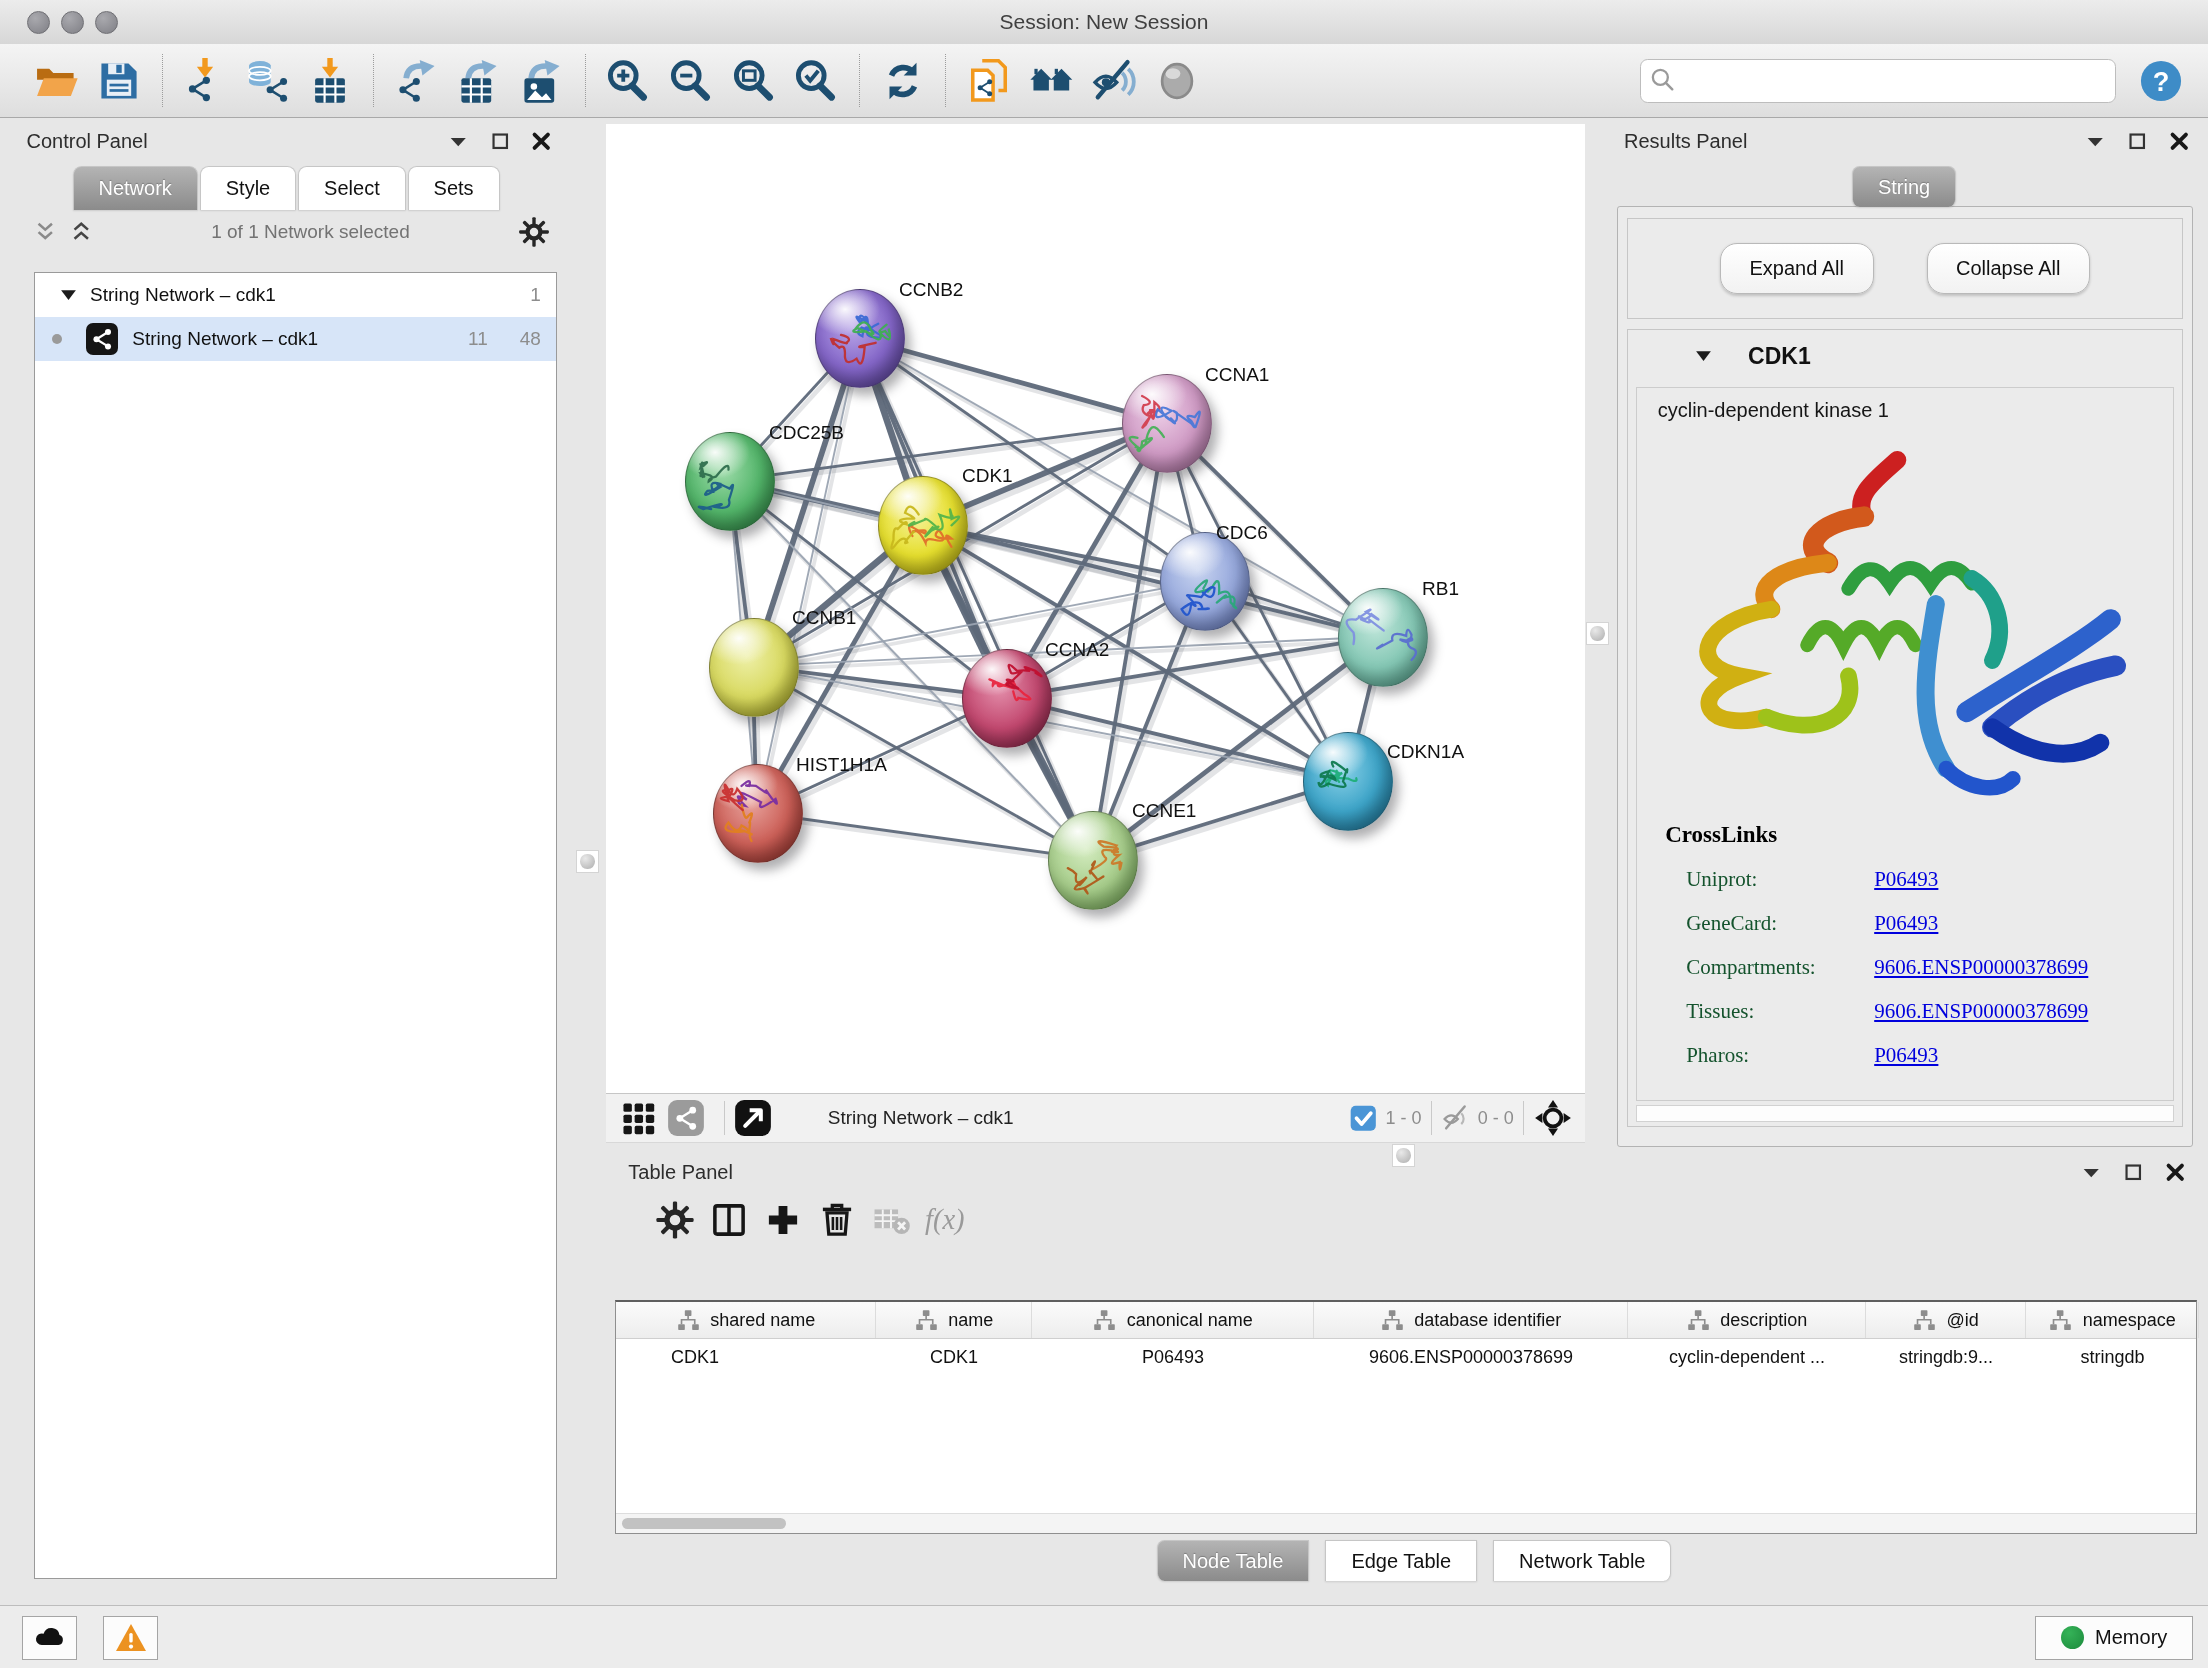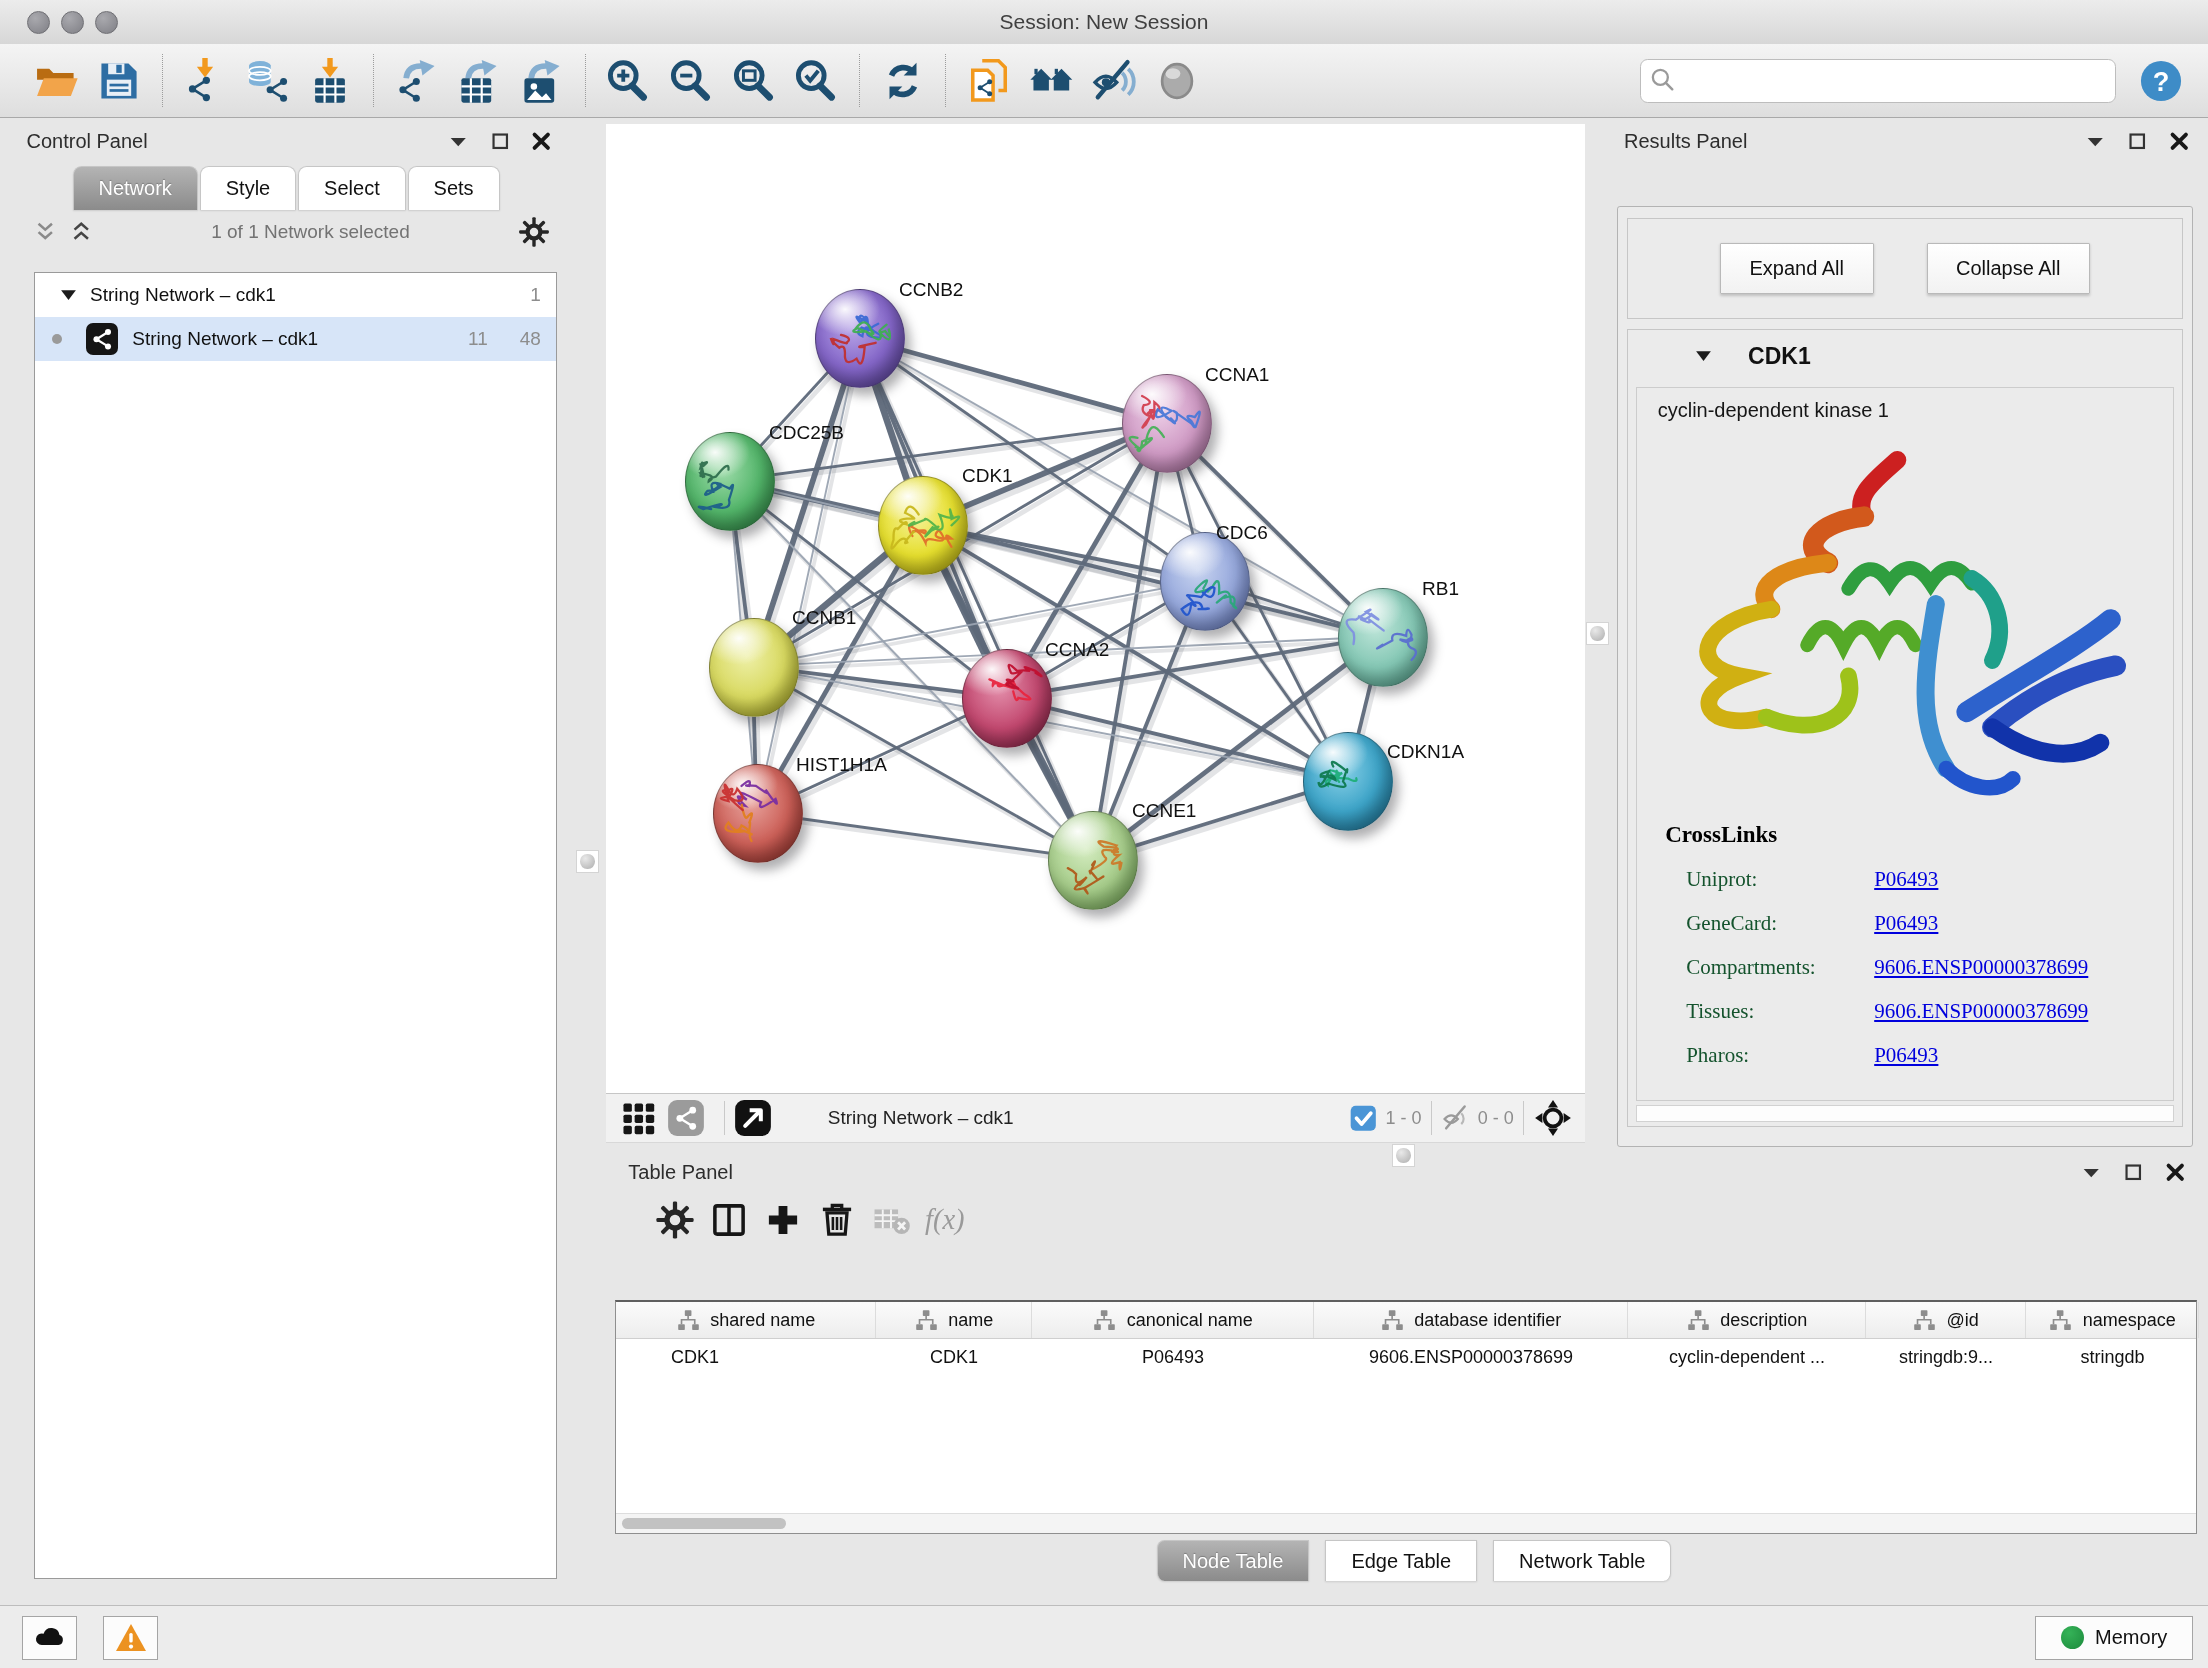--- a/index.html
+++ b/index.html
@@ -77,21 +77,21 @@
   .nico svg{width:100%;height:100%;}
 
   
   #results-panel{position:absolute;left:1609px;top:124px;width:592px;height:1023px;}
   #rp-tabwrap{display:flex;justify-content:center;position:relative;z-index:2;margin-top:7.6px;}
   #rp-box{position:absolute;left:7.6px;right:7.6px;top:82px;bottom:0;border:1px solid #b3b3b3;
     background:#ebebeb;border-radius:2.9px;}
   #rp-buttons{margin:11.4px 9.5px 7.6px;border:1px solid #c6c6c6;height:99px;display:flex;
     align-items:center;justify-content:center;gap:53px;}
   .rp-btn{height:49px;padding:0 28.5px;background:linear-gradient(#ffffff,#f2f2f2);
-    border:1px solid #b9b9b9;border-radius:1px;font-size:20px;color:#111;
+    border:1px solid #b9b9b9;border-radius:17px;font-size:20px;color:#111;
     box-shadow:0 1.9px 2.9px rgba(0,0,0,.18);display:flex;align-items:center;}
   #rp-section{margin:0 9.5px 9.5px;border:1px solid #c6c6c6;position:absolute;left:0;right:0;
     top:122px;bottom:9.5px;}
   #rp-sec-head{height:53px;display:flex;align-items:center;}
   #rp-sec-head .texp{width:25px;height:25px;margin:0 32px 0 63px;}
   #rp-item-title{font-size:23px;font-weight:bold;color:#111;}
   #rp-itembox{position:absolute;left:7.6px;right:7.6px;top:57px;bottom:25px;border:1px solid #cccccc;overflow:hidden;}
   #rp-desc{font-size:20px;color:#161616;padding:11.4px 0 1.9px 21px;}
   #protein-img{margin:3.8px auto 0;}
   #rp-cross{margin-left:28.5px;margin-top:5.7px;font-family:"Liberation Serif",serif;}
@@ -677,20 +677,23 @@
             <rect x="9" y="9" width="16" height="16" fill="none" stroke="#333" stroke-width="2.6"></rect>
           </svg>
         </span>
       <span class="wbtn">
           <svg viewBox="0 0 34 34">
             <path d="M9 9L25 25M25 9L9 25" stroke="#181818" stroke-width="4.6" stroke-linecap="round"></path>
           </svg>
         </span>
     </span>
   </div>
+  <div id="rp-tabwrap">
+    <span class="tab sel" style="height:40px;line-height:40px;border-radius:7.6px;">String</span>
+  </div>
   <div id="rp-box">
     <div id="rp-buttons">
       <span class="rp-btn">Expand All</span>
       <span class="rp-btn">Collapse All</span>
     </div>
     <div id="rp-section">
       <div id="rp-sec-head">
         <span class="texp" id="rp-exp">
             <svg viewBox="0 0 34 34">
               <path d="M7 10h20l-10 13z" fill="#1c1c1c"></path>

